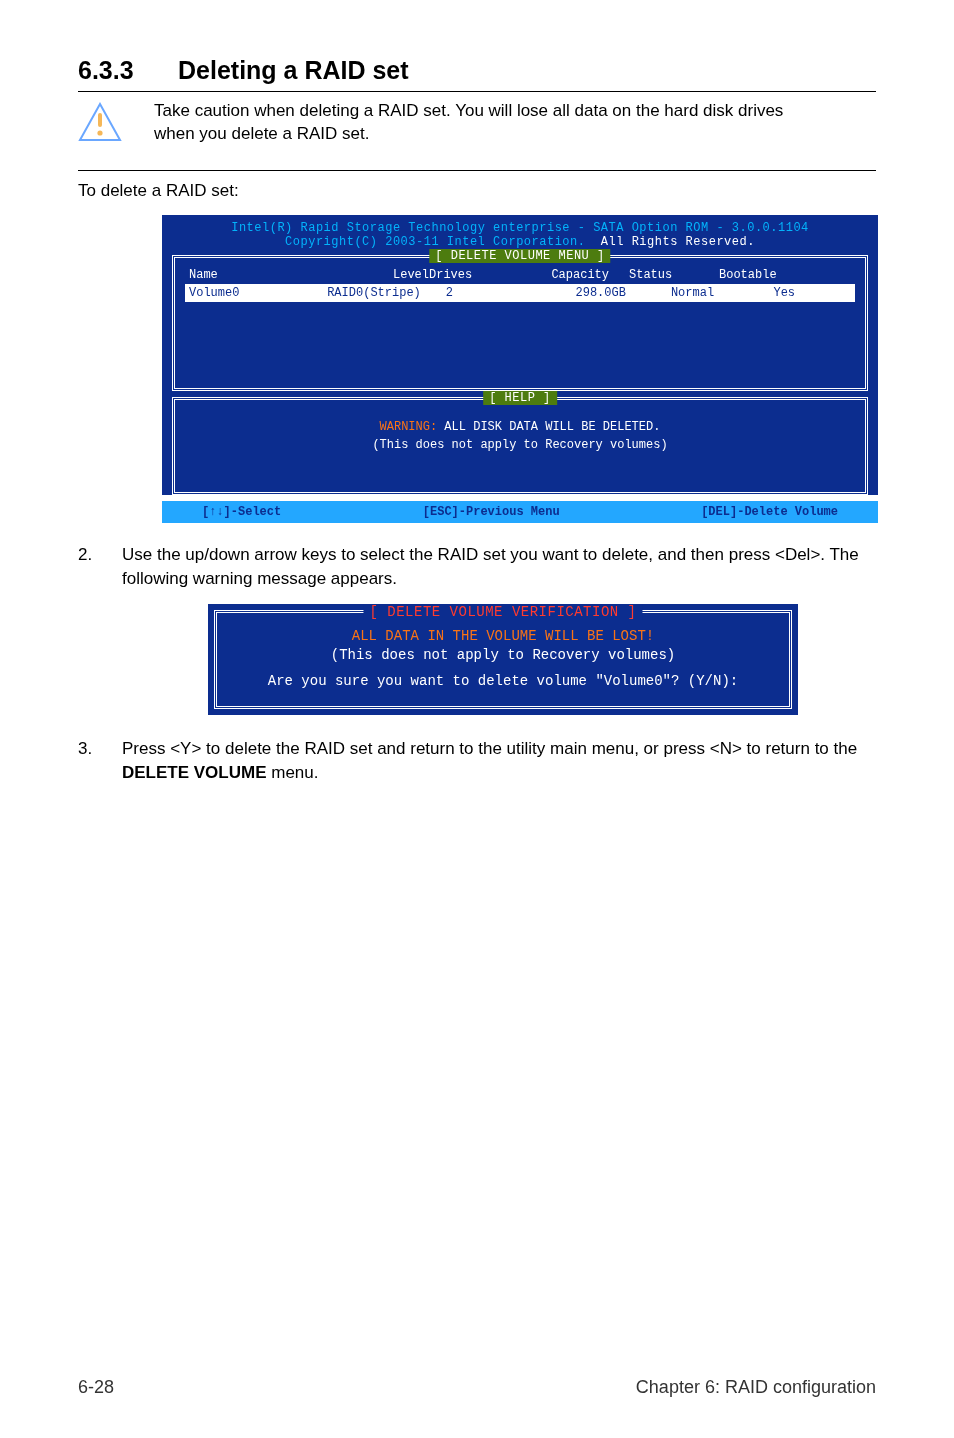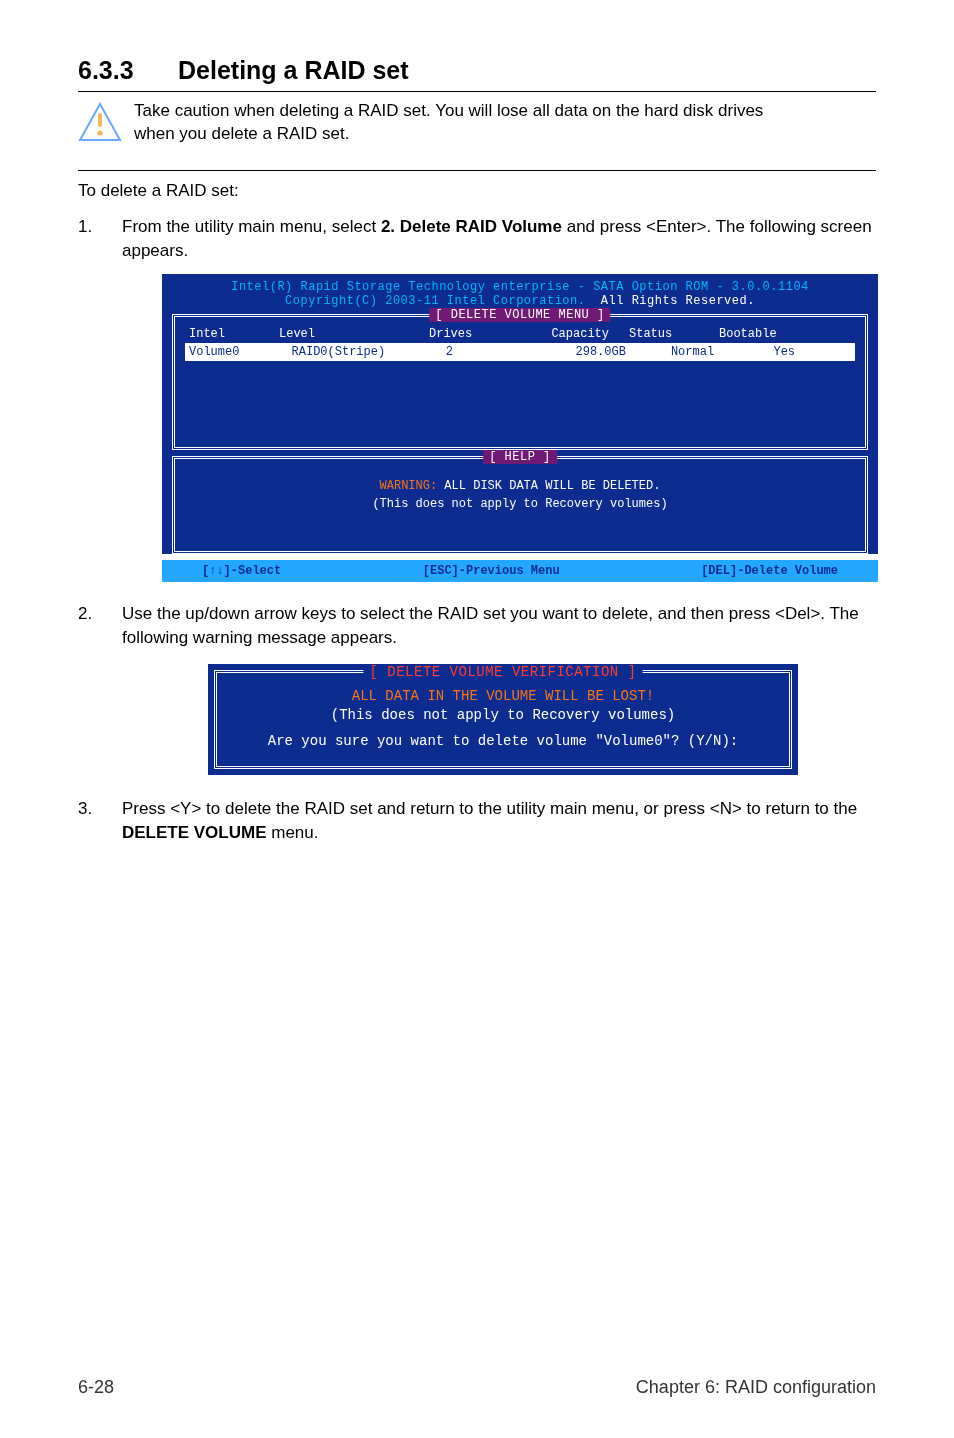--- a/index.html
+++ b/index.html
@@ -3,43 +3,43 @@
 <meta charset="utf-8">
 <style>
   * { margin: 0; padding: 0; box-sizing: border-box; }
   html, body { width: 954px; height: 1438px; background: #ffffff; font-family: Arial, Helvetica, sans-serif; color: #000; }
   .page { padding: 56px 78px 0 78px; }
 
   .section-heading { font-size: 25px; font-weight: bold; margin-bottom: 6px; }
   .section-heading .num { display: inline-block; width: 100px; }
   .hr { border: 0; border-top: 1px solid #000; margin: 6px 0 8px 0; }
 
-  .note-row { display: flex; align-items: flex-start; gap: 12px; margin-bottom: 24px; }
+  .note-row { display: flex; align-items: flex-start; gap: 32px; margin-bottom: 24px; }
   .note-icon { flex: 0 0 auto; margin-top: 2px; }
   .note-text { font-size: 17px; line-height: 1.35; max-width: 640px; }
 
   .body-text { font-size: 17px; line-height: 1.4; margin: 6px 0 12px 0; }
   .indent { padding-left: 44px; text-indent: -44px; }
   .indent .num { display: inline-block; width: 44px; text-indent: 0; }
 
   
   .bios-wrap { margin: 10px 7px 20px 84px; width: 716px; }
   .bios-panel { background: #0C2D8F; color: #fff; font-family: "Courier New", monospace; font-size: 12px; padding: 6px 0 0 0; }
   .bios-title-line { color: #03b3fb; text-align: center; letter-spacing: 0.5px; padding: 0 12px; }
   .bios-title-line .white { color: #fff; }
 
   .frame { border: 3px double #fff; margin: 6px 10px; position: relative; padding: 8px 10px; }
-  .frame-label { position: absolute; top: -9px; left: 50%; transform: translateX(-50%); background: #701a75; padding: 0 6px; color: #fff; letter-spacing: 0.5px; }
+  .frame-label { position: absolute; top: -9px; left: 50%; transform: translateX(-50%); background: #4d7c0f; padding: 0 6px; color: #fff; letter-spacing: 0.5px; }
 
   .volume-table { width: 100%; font-family: "Courier New", monospace; font-size: 12px; }
   .volume-header { color: #fff; display: flex; padding: 2px 4px; }
   .volume-row { display: flex; padding: 2px 4px; }
   .volume-row.selected { background: #ffffff; color: #0C2D8F; gap: 25px; }
   .col-name { width: 90px; }
-  .col-level { width: 150px; }
+  .col-level { width: 150px; text-align: right; }
   .col-drives { width: 80px; text-align: left; }
   .col-capacity { width: 120px; text-align: right; padding-right: 20px; }
   .col-status { width: 90px; }
   .col-bootable { width: 90px; }
   .spacer-rows { height: 78px; }
 
   .help-frame { border: 3px double #fff; margin: 0 10px 6px 10px; position: relative; padding: 16px 10px 36px 10px; text-align: center; }
 
   .help-line { margin: 4px 0; }
   .warn { color: #f97316; }
@@ -71,36 +71,33 @@
         <rect x="20" y="11" width="4" height="14" rx="2" fill="#f5b758"></rect>
         <circle cx="22" cy="31" r="2.6" fill="#f5b758"></circle>
       </svg>
     </span>
     <div class="note-text">Take caution when deleting a RAID set. You will lose all data on the hard disk drives when you delete a RAID set.</div>
   </div>
   <hr class="hr">
 
   <p class="body-text">To delete a RAID set:</p>
 
-  <p class="body-text indent">
-    <span class="num">1.</span><span>From the utility main menu, select </span><b>2. Delete RAID Volume</b><span> and press &lt;Enter&gt;. The following screen appears.</span>
-  </p>
 
   <div class="bios-wrap">
     <div class="bios-panel">
       <div class="bios-title-line">Intel(R) Rapid Storage Technology enterprise - SATA Option ROM - 3.0.0.1104</div>
       <div class="bios-title-line">
         <span>Copyright(C) 2003-11 Intel Corporation.</span>&nbsp;&nbsp;<span class="white">All Rights Reserved.</span>
       </div>
 
       <div class="frame">
         <div class="frame-label">[ DELETE VOLUME MENU ]</div>
         <div class="volume-table">
           <div class="volume-header">
-            <span class="col-name">Intel</span>
+            <span class="col-name">Name</span>
             <span class="col-level">Level</span>
             <span class="col-drives">Drives</span>
             <span class="col-capacity">Capacity</span>
             <span class="col-status">Status</span>
             <span class="col-bootable">Bootable</span>
           </div>
           <div class="volume-row selected">
             <span class="col-name">Volume0</span>
             <span class="col-level">RAID0(Stripe)</span>
             <span class="col-drives">2</span>

